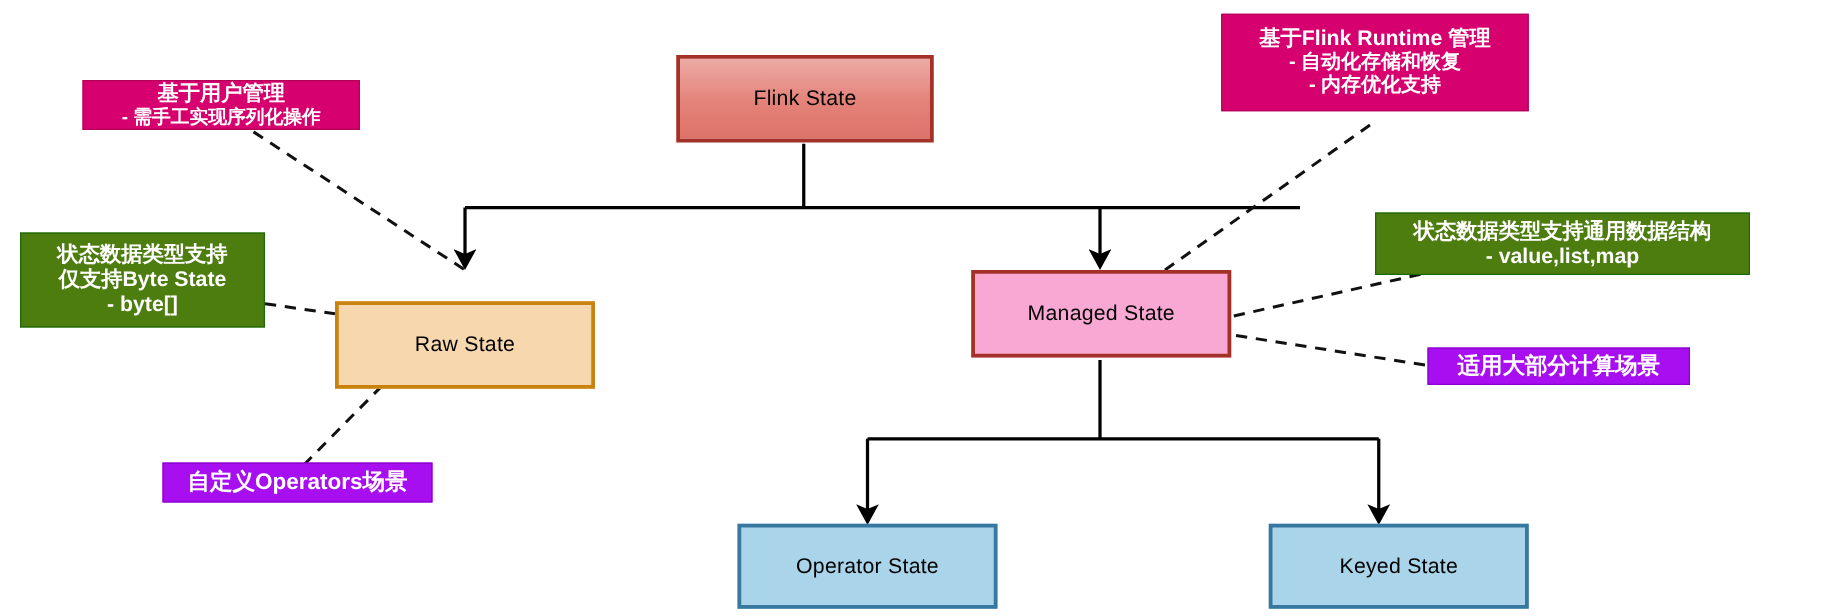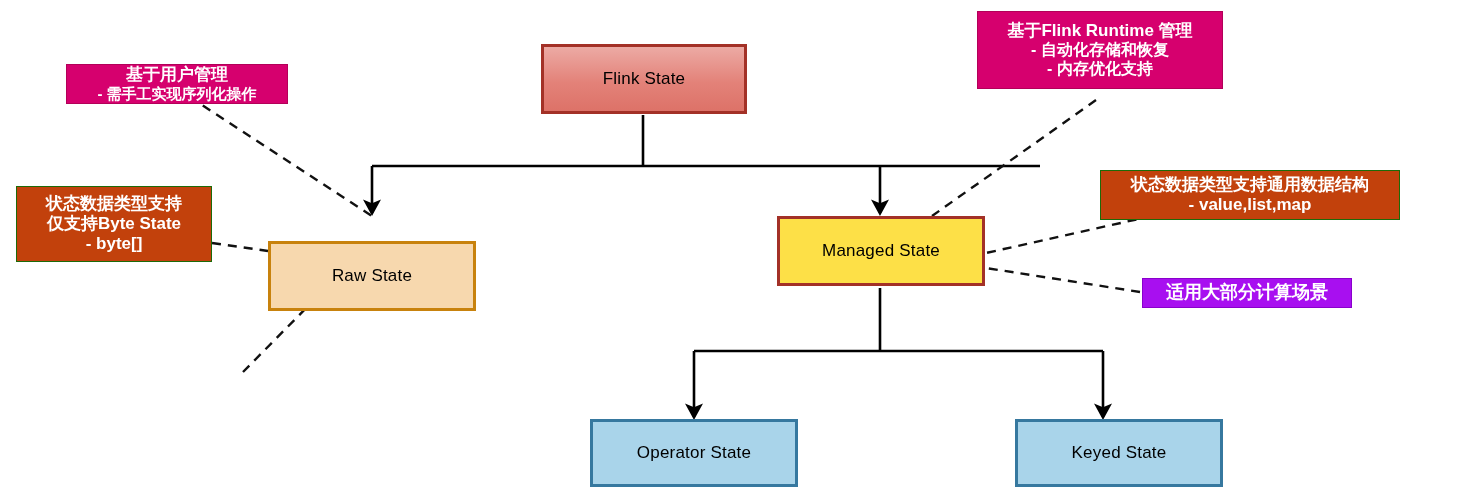--- a/index.html
+++ b/index.html
@@ -41,21 +41,21 @@
   }
   .node-root {
     background: linear-gradient(180deg, #ecaaa4 0%, #e38279 55%, #dd7268 100%);
     border: 3px solid #a33127;
   }
   .node-raw {
     background: #f7d8ae;
     border: 3px solid #c8820d;
   }
   .node-managed {
-    background: #fde047;
+    background: #f9a8d4;
     border: 3px solid #a33127;
   }
   .node-blue {
     background: #a9d4ea;
     border: 3px solid #36789f;
   }
 
   
   .callout {
     position: absolute;
@@ -67,21 +67,21 @@
     text-align: center;
     color: #ffffff;
     font-weight: bold;
     line-height: 1.18;
     z-index: 4;
     padding: 3px 6px;
   }
   .callout .ln { display: block; white-space: nowrap; }
 
   .c-pink   { background: #d6006e; border: 1px solid #b30059; }
-  .c-green  { background: #c2410c; border: 1px solid #1d6a08; }
+  .c-green  { background: #4d7c0f; border: 1px solid #1d6a08; }
   .c-purple { background: #a80ff0; border: 1px solid #8a00cc; }
 
   .c-pink-1 .ln:nth-child(1) { font-size: 17px; }
   .c-pink-1 .ln:nth-child(2) { font-size: 15px; }
 
   .c-pink-2 .ln:nth-child(1) { font-size: 17px; }
   .c-pink-2 .ln:nth-child(2),
   .c-pink-2 .ln:nth-child(3) { font-size: 16px; }
 
   .c-green-1 .ln:nth-child(1) { font-size: 17px; }
@@ -153,20 +153,23 @@
     <span class="ln">基于用户管理</span>
     <span class="ln">- 需手工实现序列化操作</span>
   </div>
 
   <div class="callout c-green c-green-1" style="left:16px; top:186px; width:196px; height:76px;">
     <span class="ln">状态数据类型支持</span>
     <span class="ln">仅支持Byte State</span>
     <span class="ln">- byte[]</span>
   </div>
 
+  <div class="callout c-purple" style="left:130px; top:370px; width:216px; height:32px;">
+    <span class="ln">自定义Operators场景</span>
+  </div>
 
   <div class="callout c-pink c-pink-2" style="left:977px; top:11px; width:246px; height:78px;">
     <span class="ln">基于Flink Runtime 管理</span>
     <span class="ln">- 自动化存储和恢复</span>
     <span class="ln">- 内存优化支持</span>
   </div>
 
   <div class="callout c-green c-green-2" style="left:1100px; top:170px; width:300px; height:50px;">
     <span class="ln">状态数据类型支持通用数据结构</span>
     <span class="ln">- value,list,map</span>

